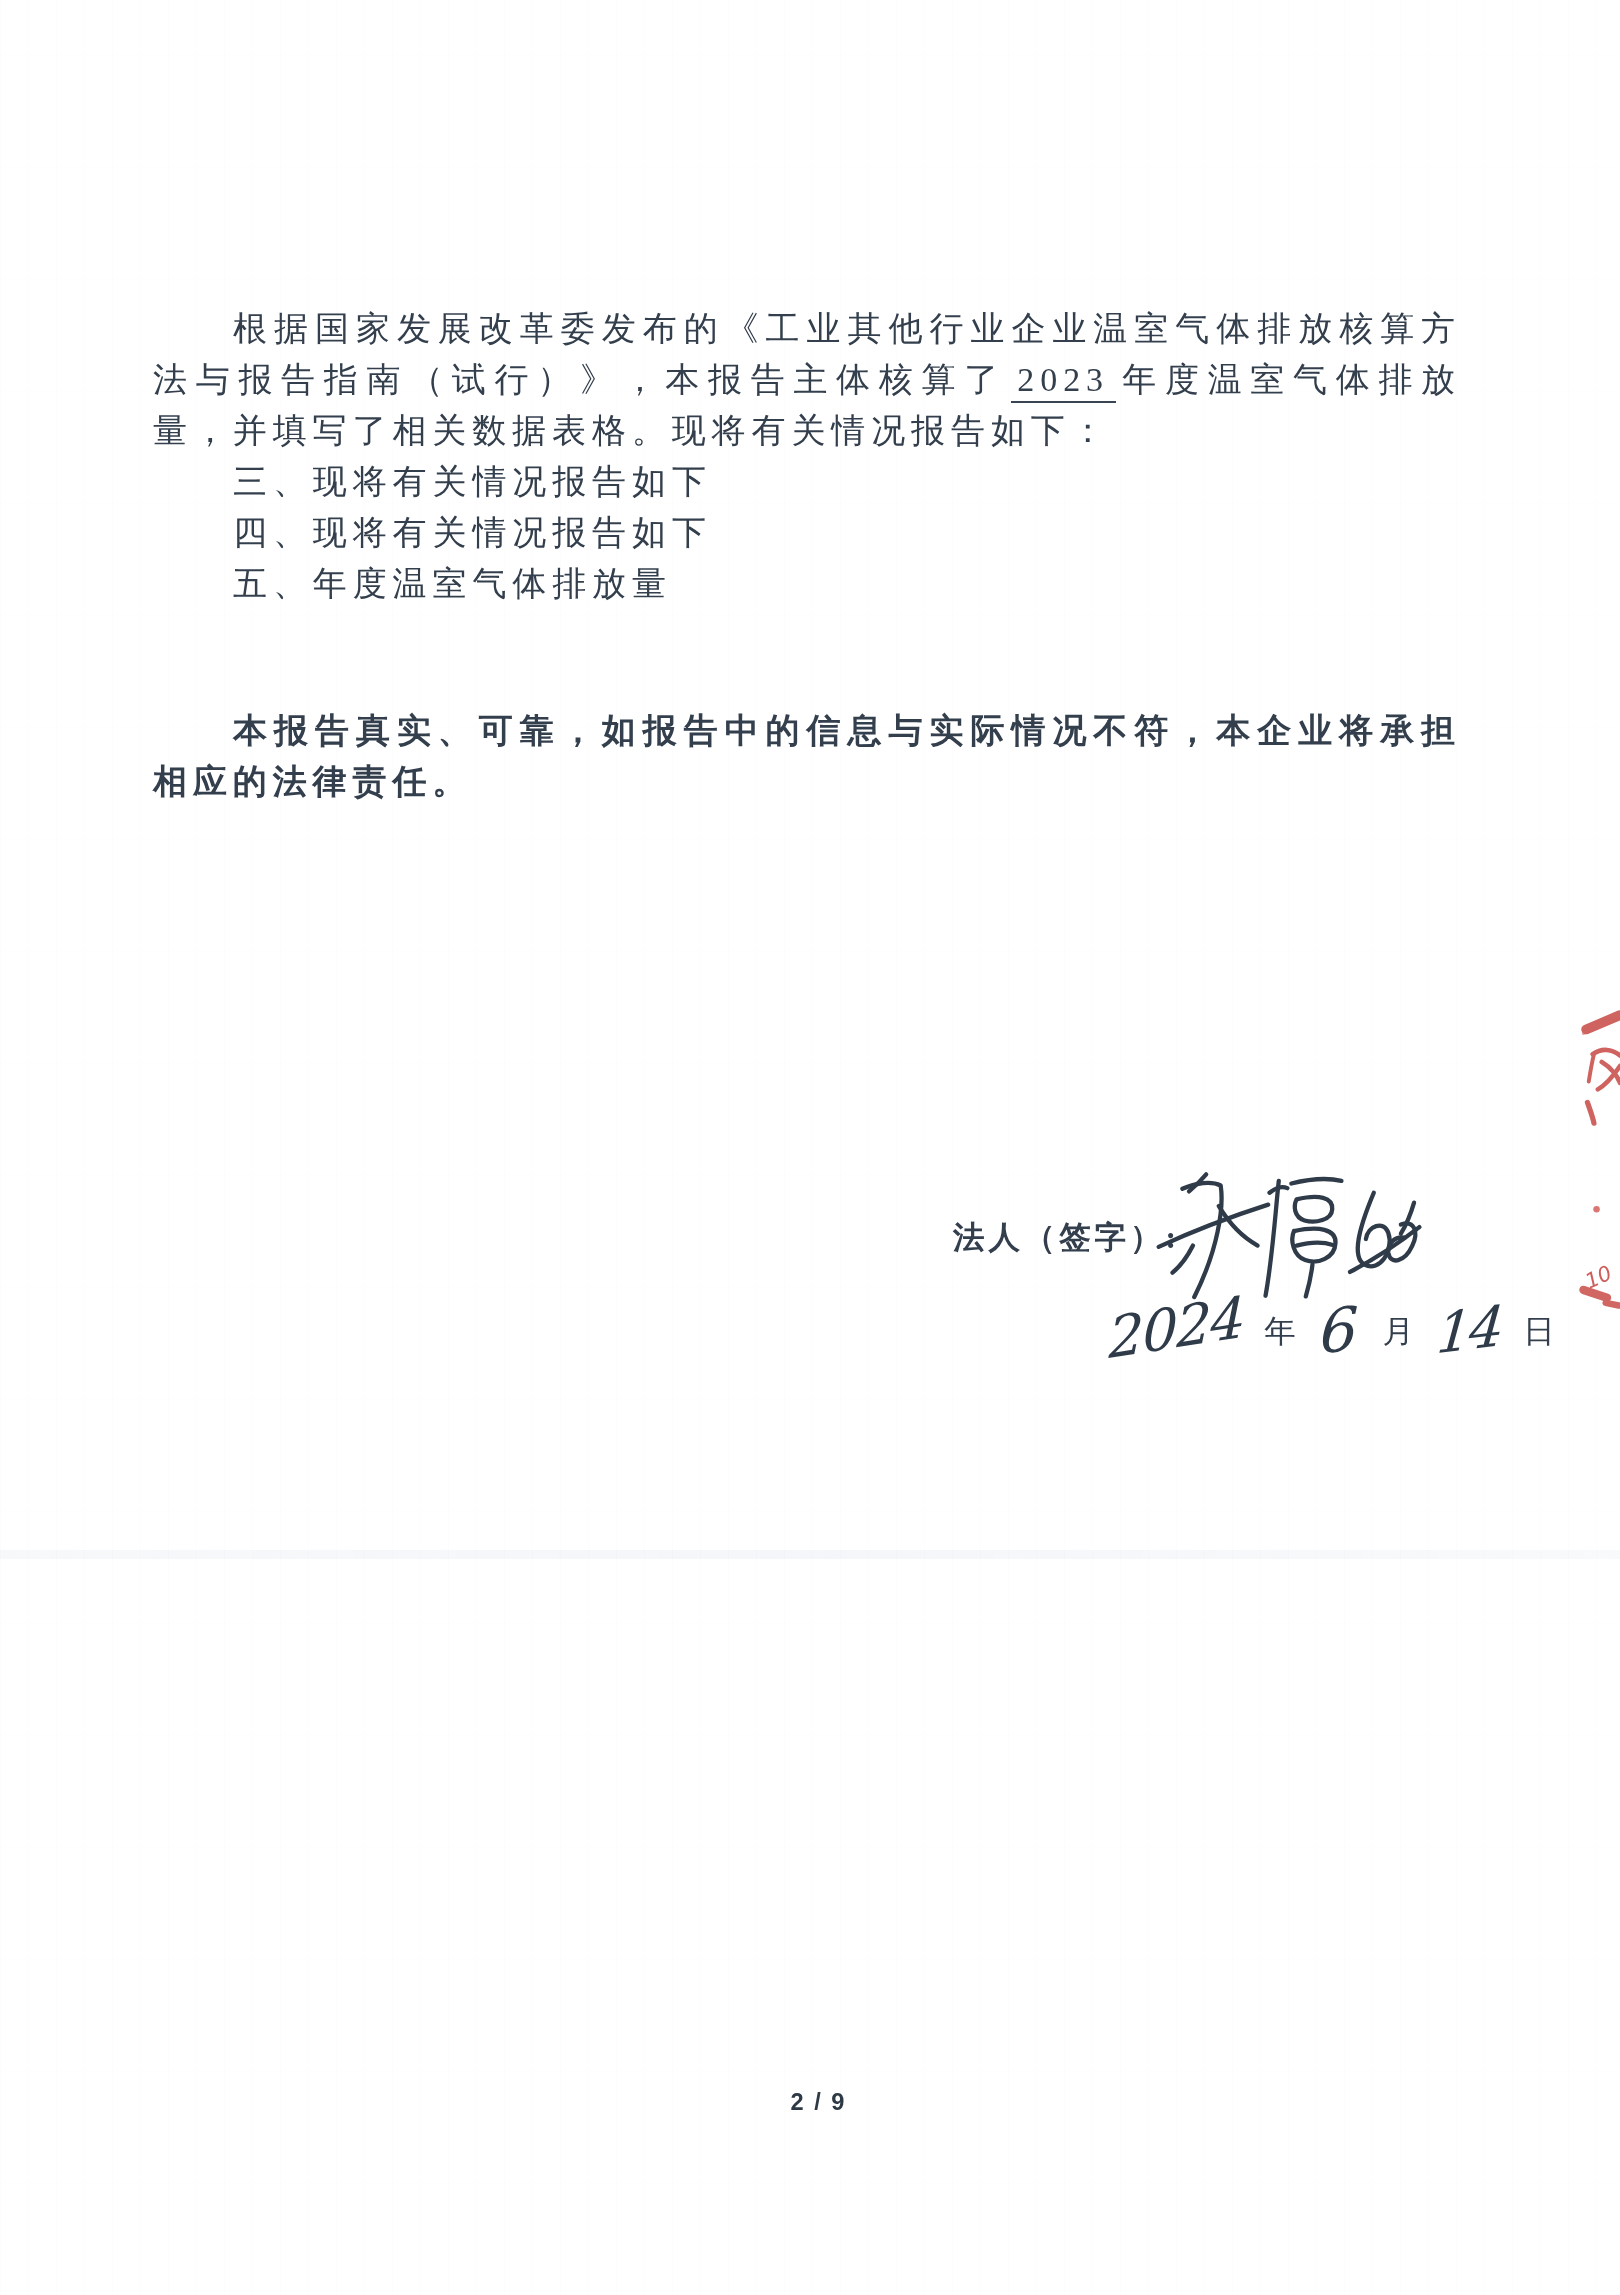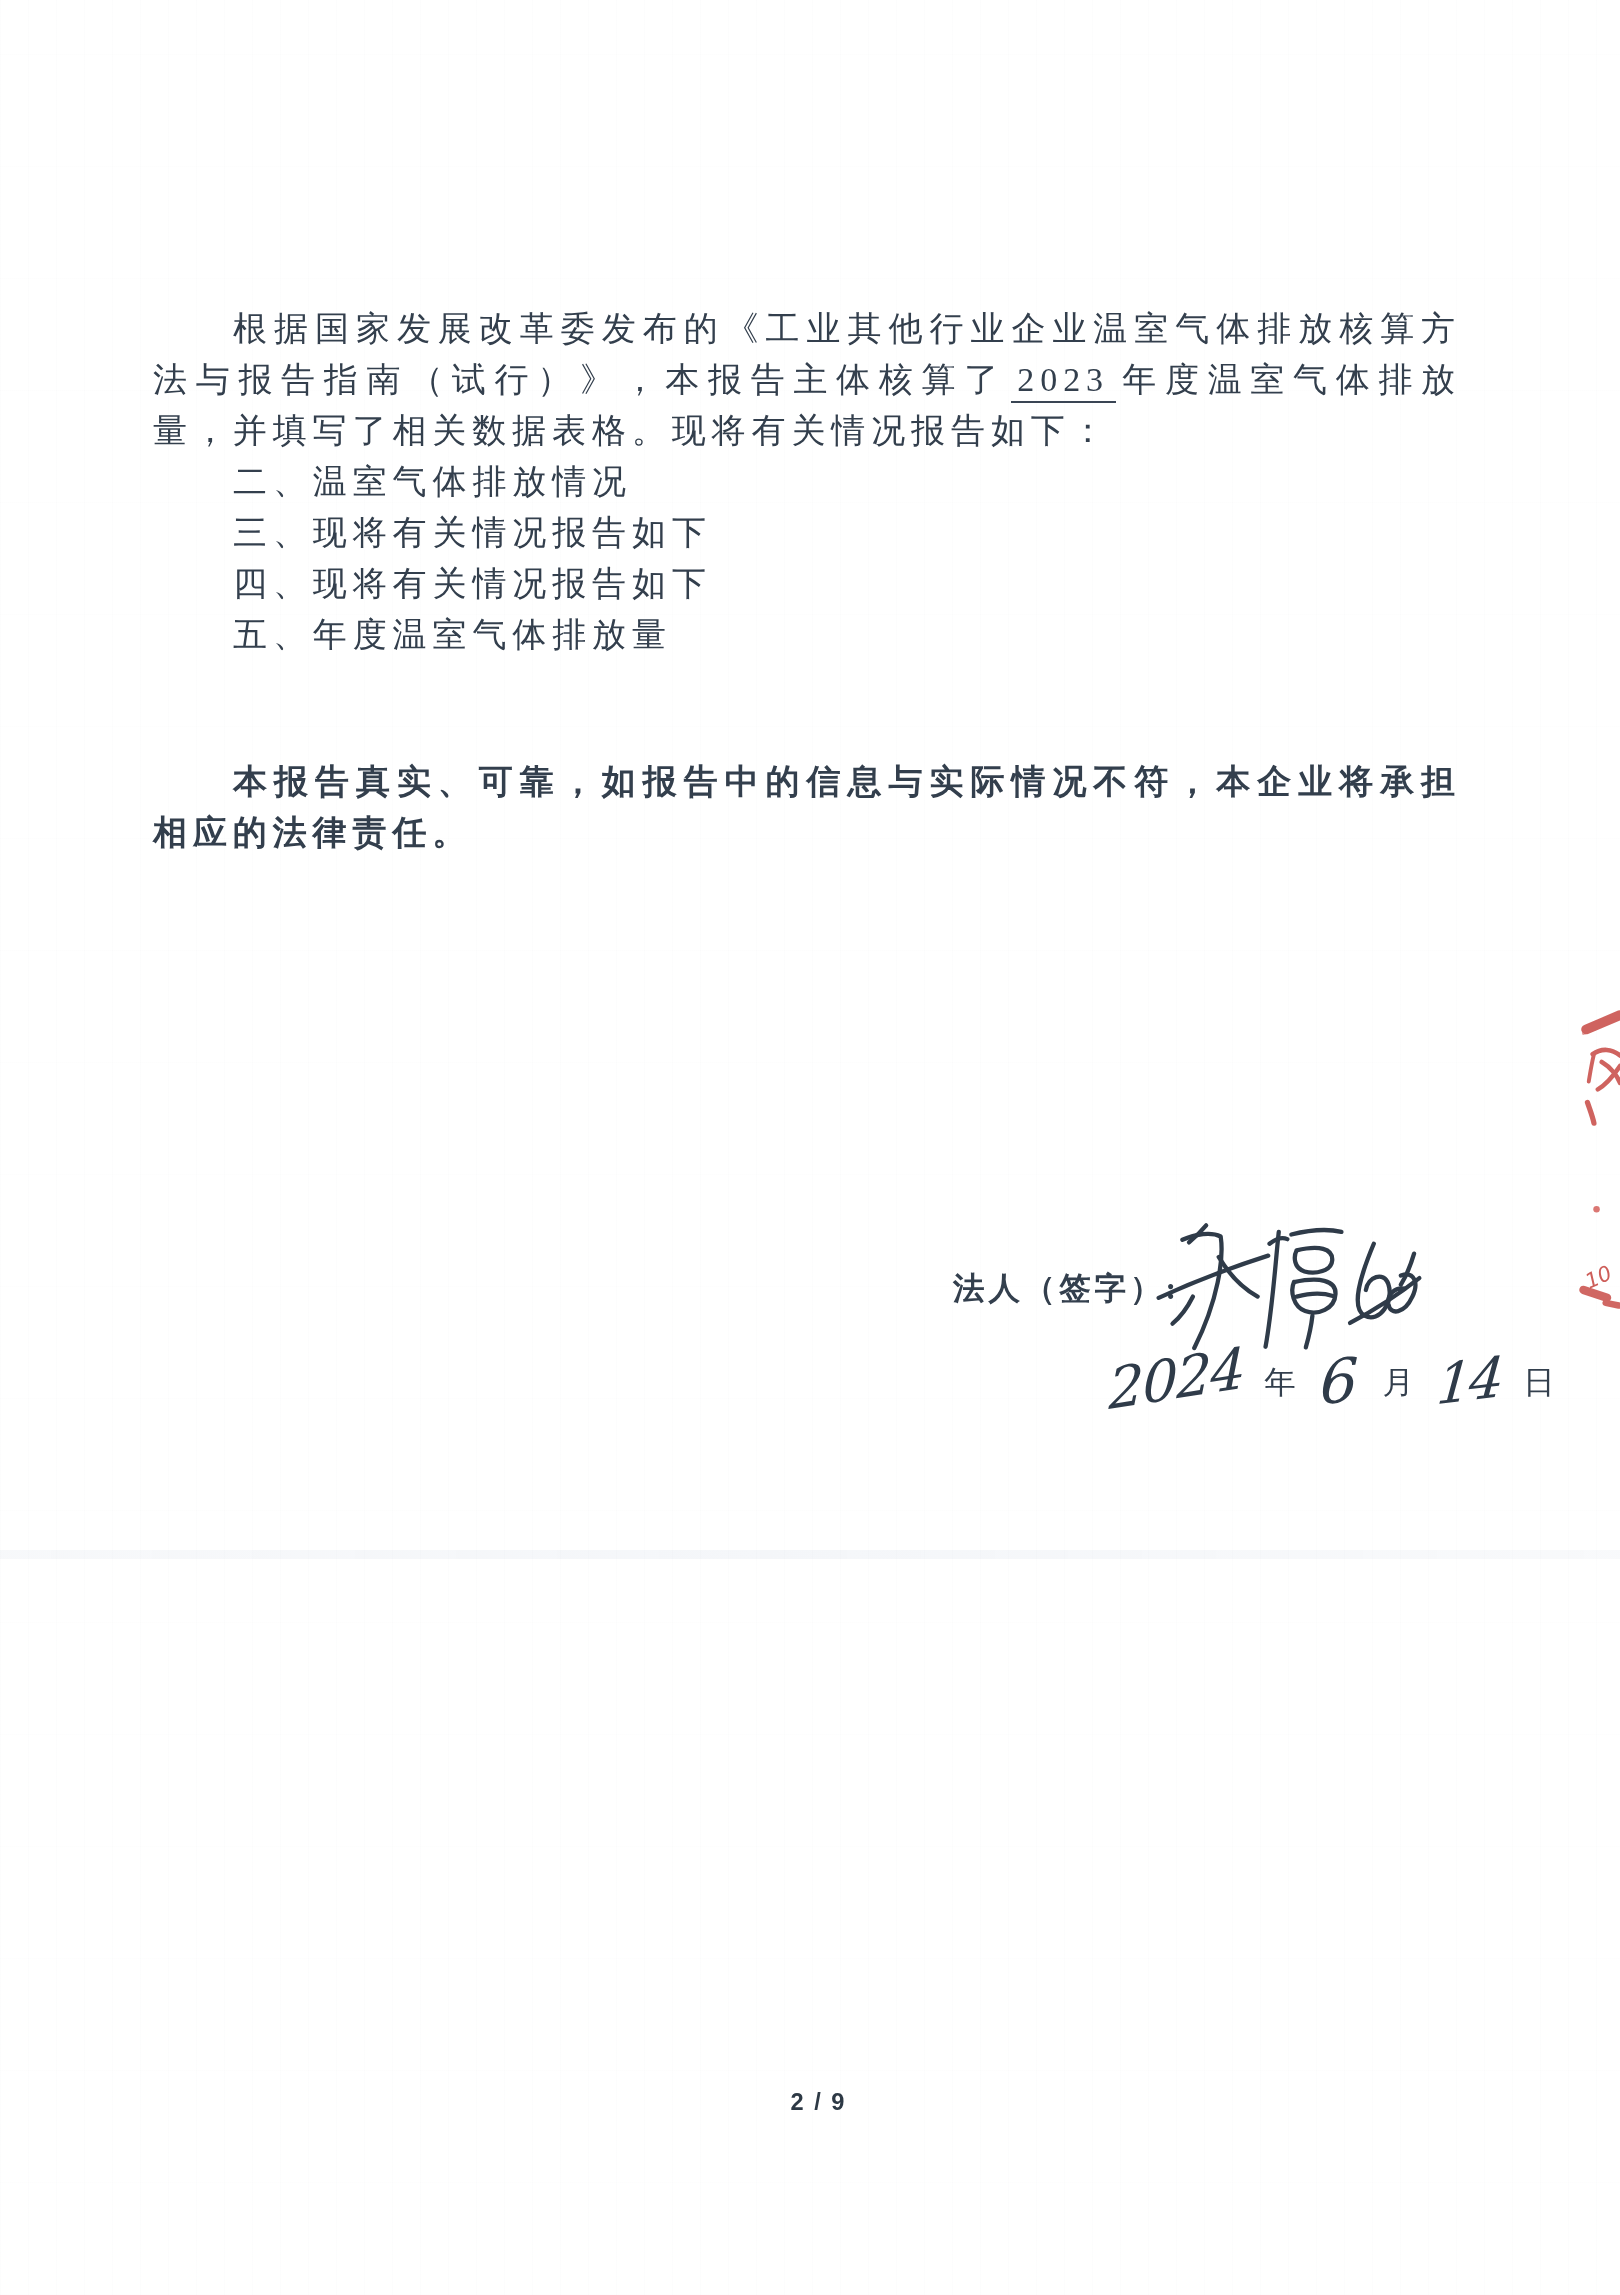--- a/index.html
+++ b/index.html
@@ -133,21 +133,20 @@
 <div class="page">
 
   <div class="scan-texture"></div>
   <div class="scan-streak"></div>
 
   <div class="content">
 
     <p class="para indent"><span>根据国家发展改革委发布的《工业其他行业企业温室气体排放核算方法与报告指南（试行）》，本报告主体核算了</span><span class="underlined">2023</span><span>年度温室气体排放量，并填写了相关数据表格。现将有关情况报告如下：</span></p>
 
     <div class="list">
-      <div class="list-item">二、温室气体排放情况</div>
       <div class="list-item">三、现将有关情况报告如下</div>
       <div class="list-item">四、现将有关情况报告如下</div>
       <div class="list-item">五、年度温室气体排放量</div>
     </div>
 
     <p class="para indent para-declaration">本报告真实、可靠，如报告中的信息与实际情况不符，本企业将承担相应的法律责任。</p>
 
     <div class="sig-row">
       <span class="sig-label">法人（签字）:</span>
       <svg class="sig-svg" viewBox="0 0 400 215" aria-label="宋福如">

